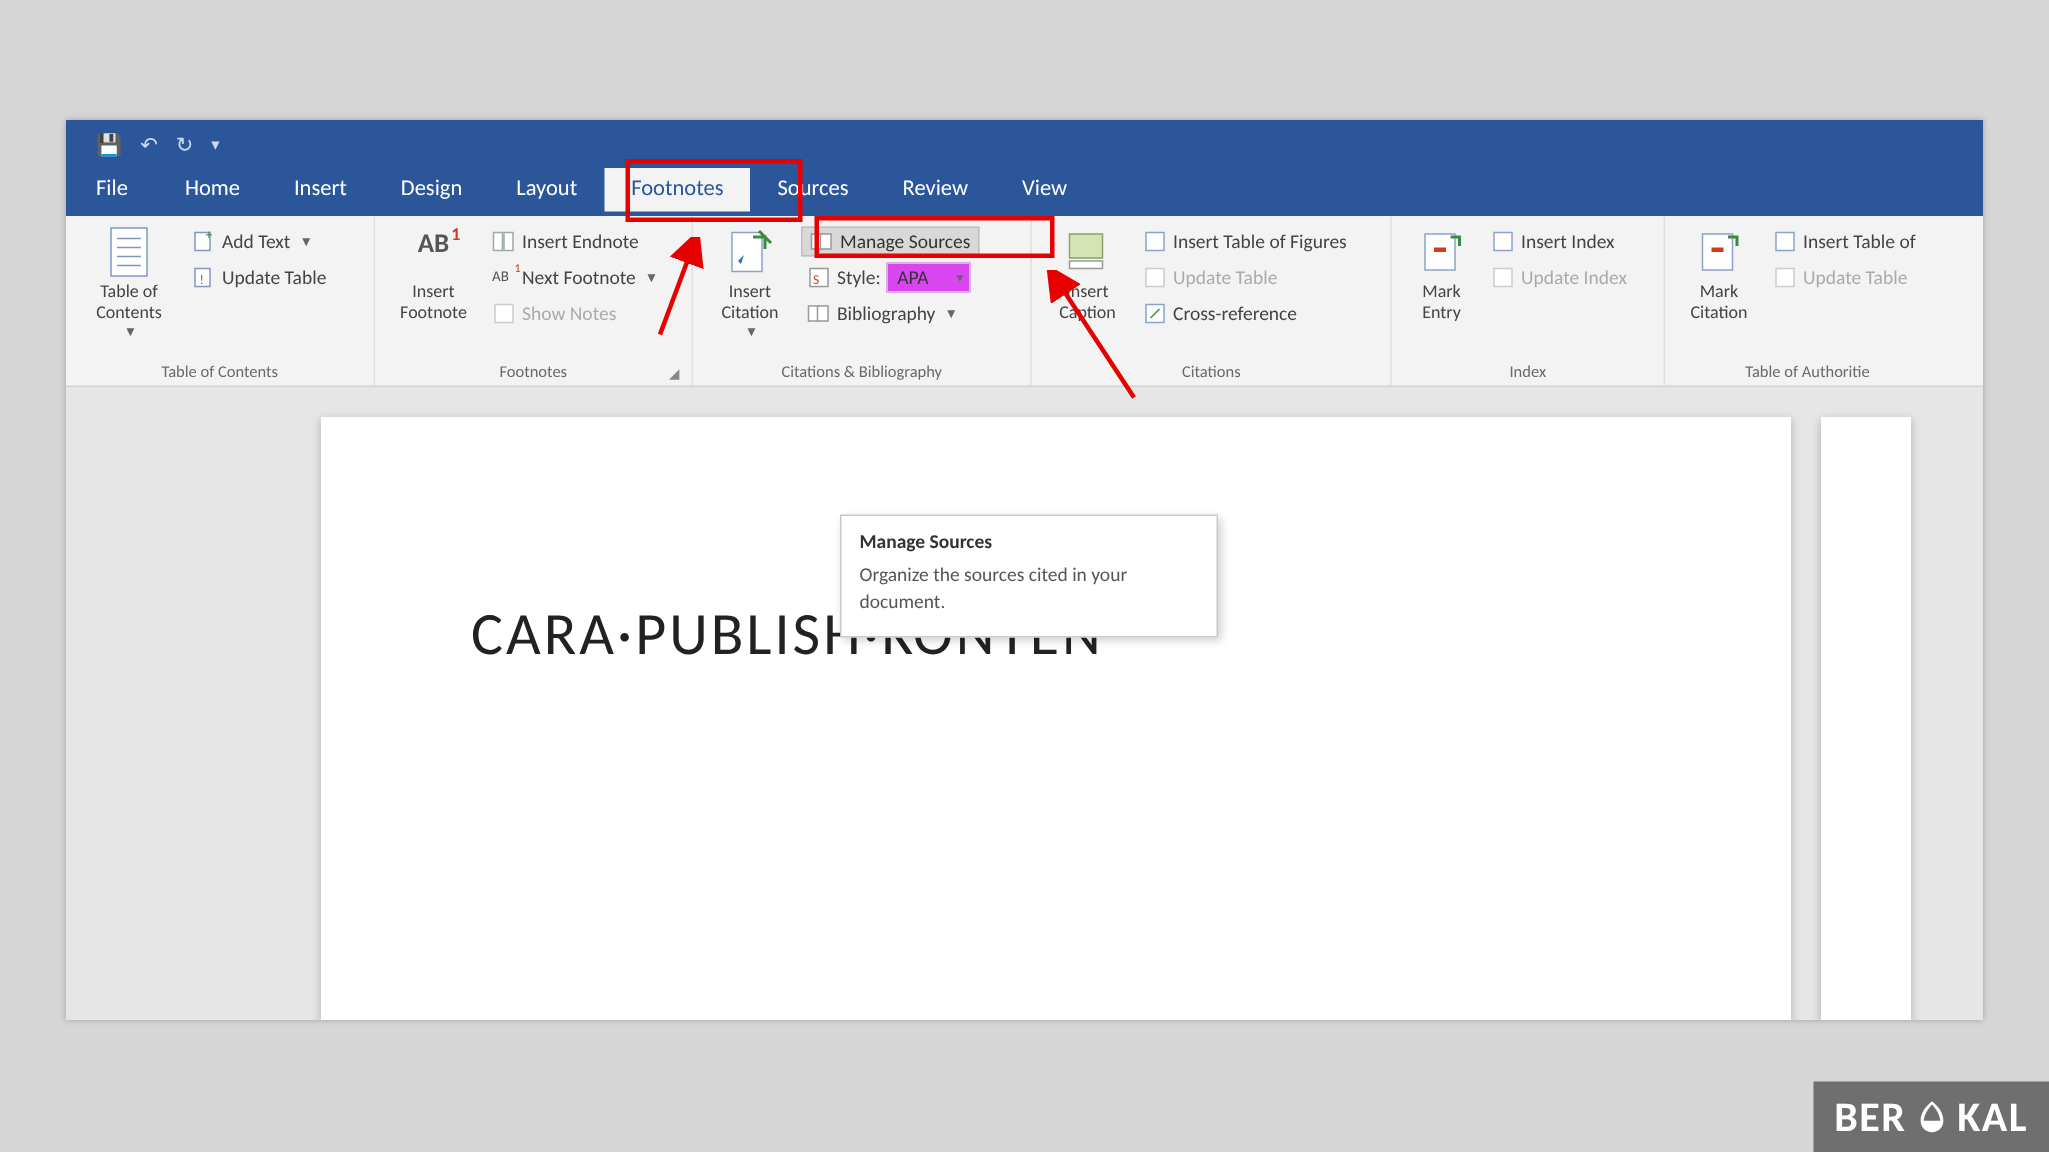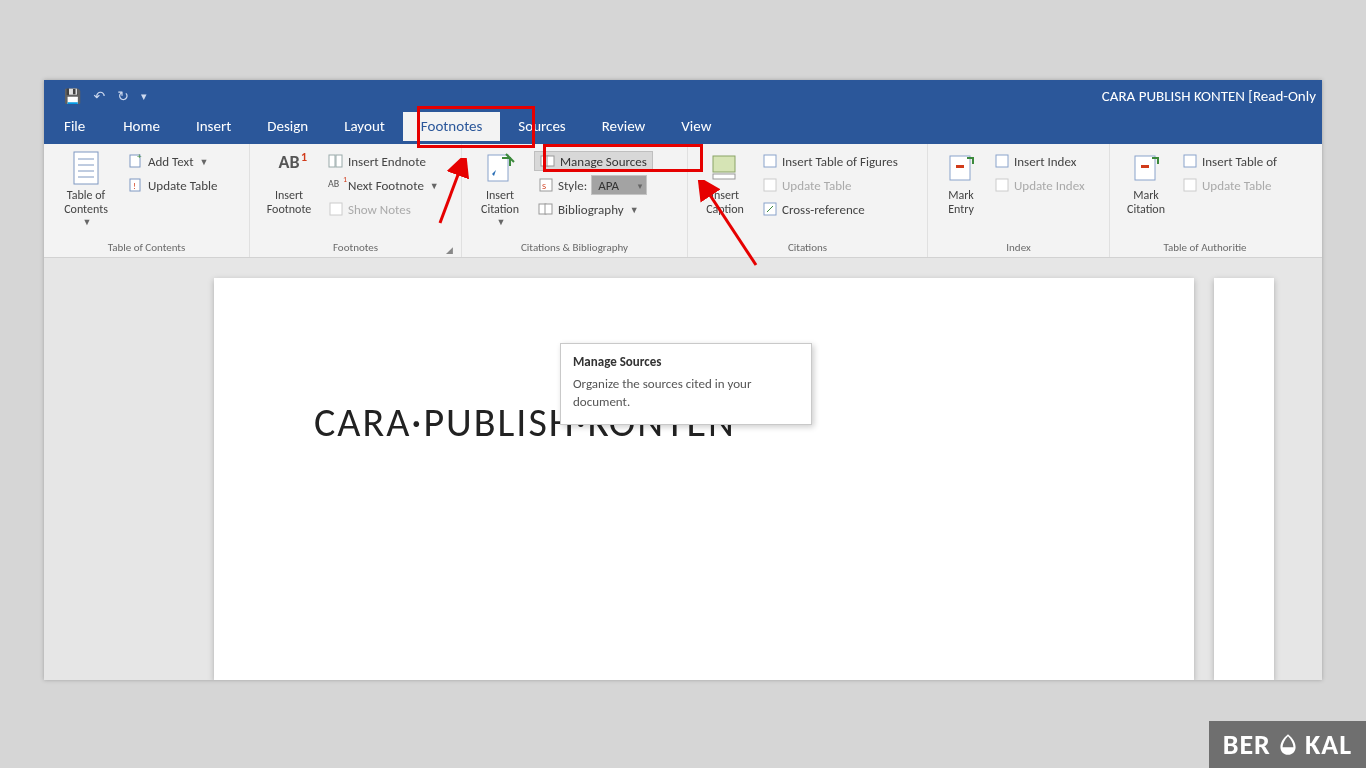--- a/index.html
+++ b/index.html
@@ -30,41 +30,40 @@
   .page { background:#fff; width:980px; height:100%; box-shadow:0 2px 6px rgba(0,0,0,0.25); padding:120px 100px 0 100px; font-family:"Times New Roman", serif; }
   .page-next { background:#fff; width:60px; height:100%; box-shadow:0 2px 6px rgba(0,0,0,0.25);}
   .doc-heading { font-size:40px; letter-spacing:2px; color:#222; }
   .tooltip { position:absolute; left:516px; top:263px; width:252px; background:#fff; border:1px solid #c9c9c9; box-shadow:2px 2px 6px rgba(0,0,0,0.2); padding:10px 12px 14px; font-size:13px; color:#555; z-index:50;}
   .tooltip h4 { font-size:13px; color:#333; font-weight:600; margin-bottom:6px;}
   .tooltip p { margin-bottom:10px; line-height:1.35; }
   .tooltip p:last-child { margin-bottom:0; }
   .hl-red { position:absolute; border:3px solid #e60000; z-index:40; pointer-events:none;}
   .arrow { position:absolute; z-index:45; pointer-events:none;}
   .style-row { display:flex; align-items:center; gap:4px; font-size:13px; color:#444; padding:1px 4px;}
-  .style-sel { border:1px solid #c4c4c4; background:#a3a3a3; padding:0 18px 0 6px; font-size:13px; color:#333; position:relative; height:20px; display:flex; align-items:center; min-width:56px;}
+  .style-sel { border:1px solid #c4c4c4; background:#d946ef; padding:0 18px 0 6px; font-size:13px; color:#333; position:relative; height:20px; display:flex; align-items:center; min-width:56px;}
   .style-sel:after { content:"▾"; position:absolute; right:4px; font-size:9px; color:#666;}
   .ms-hover { background:#d8d8d8; border:1px solid #bfbfbf; padding:1px 5px; display:flex; align-items:center; gap:4px; font-size:13px; color:#333;}
   .watermark { position:absolute; right:0; bottom:0; background:#6f6f6f; color:#fff; font-size:28px; font-weight:600; letter-spacing:1px; padding:6px 14px; display:flex; align-items:center; gap:4px; font-family:Arial,sans-serif;}
   .ab1 { position:relative; width:32px; height:32px; color:#555;}
   .ab1 .t { font-size:18px; font-weight:600; }
   .ab1 .sup { position:absolute; top:-2px; right:-2px; font-size:12px; color:#d13b1a; font-weight:600;}
 </style>
 </head>
 <body>
 
 <div class="outer">
 
   <div class="titlebar">
     <div class="qat">
       <span>💾</span>
       <span style="color:#cdd9ef">↶</span>
       <span style="color:#cdd9ef">↻</span>
       <span style="color:#cdd9ef;font-size:11px">▾</span>
     </div>
-    <div class="doctitle">CARA PUBLISH KONTEN [Read-Only</div>
   </div>
 
   <div class="tabbar">
     <div class="tab file">File</div>
     <div class="tab">Home</div>
     <div class="tab">Insert</div>
     <div class="tab">Design</div>
     <div class="tab">Layout</div>
     <div class="tab active">Footnotes</div>
     <div class="tab">Sources</div>

